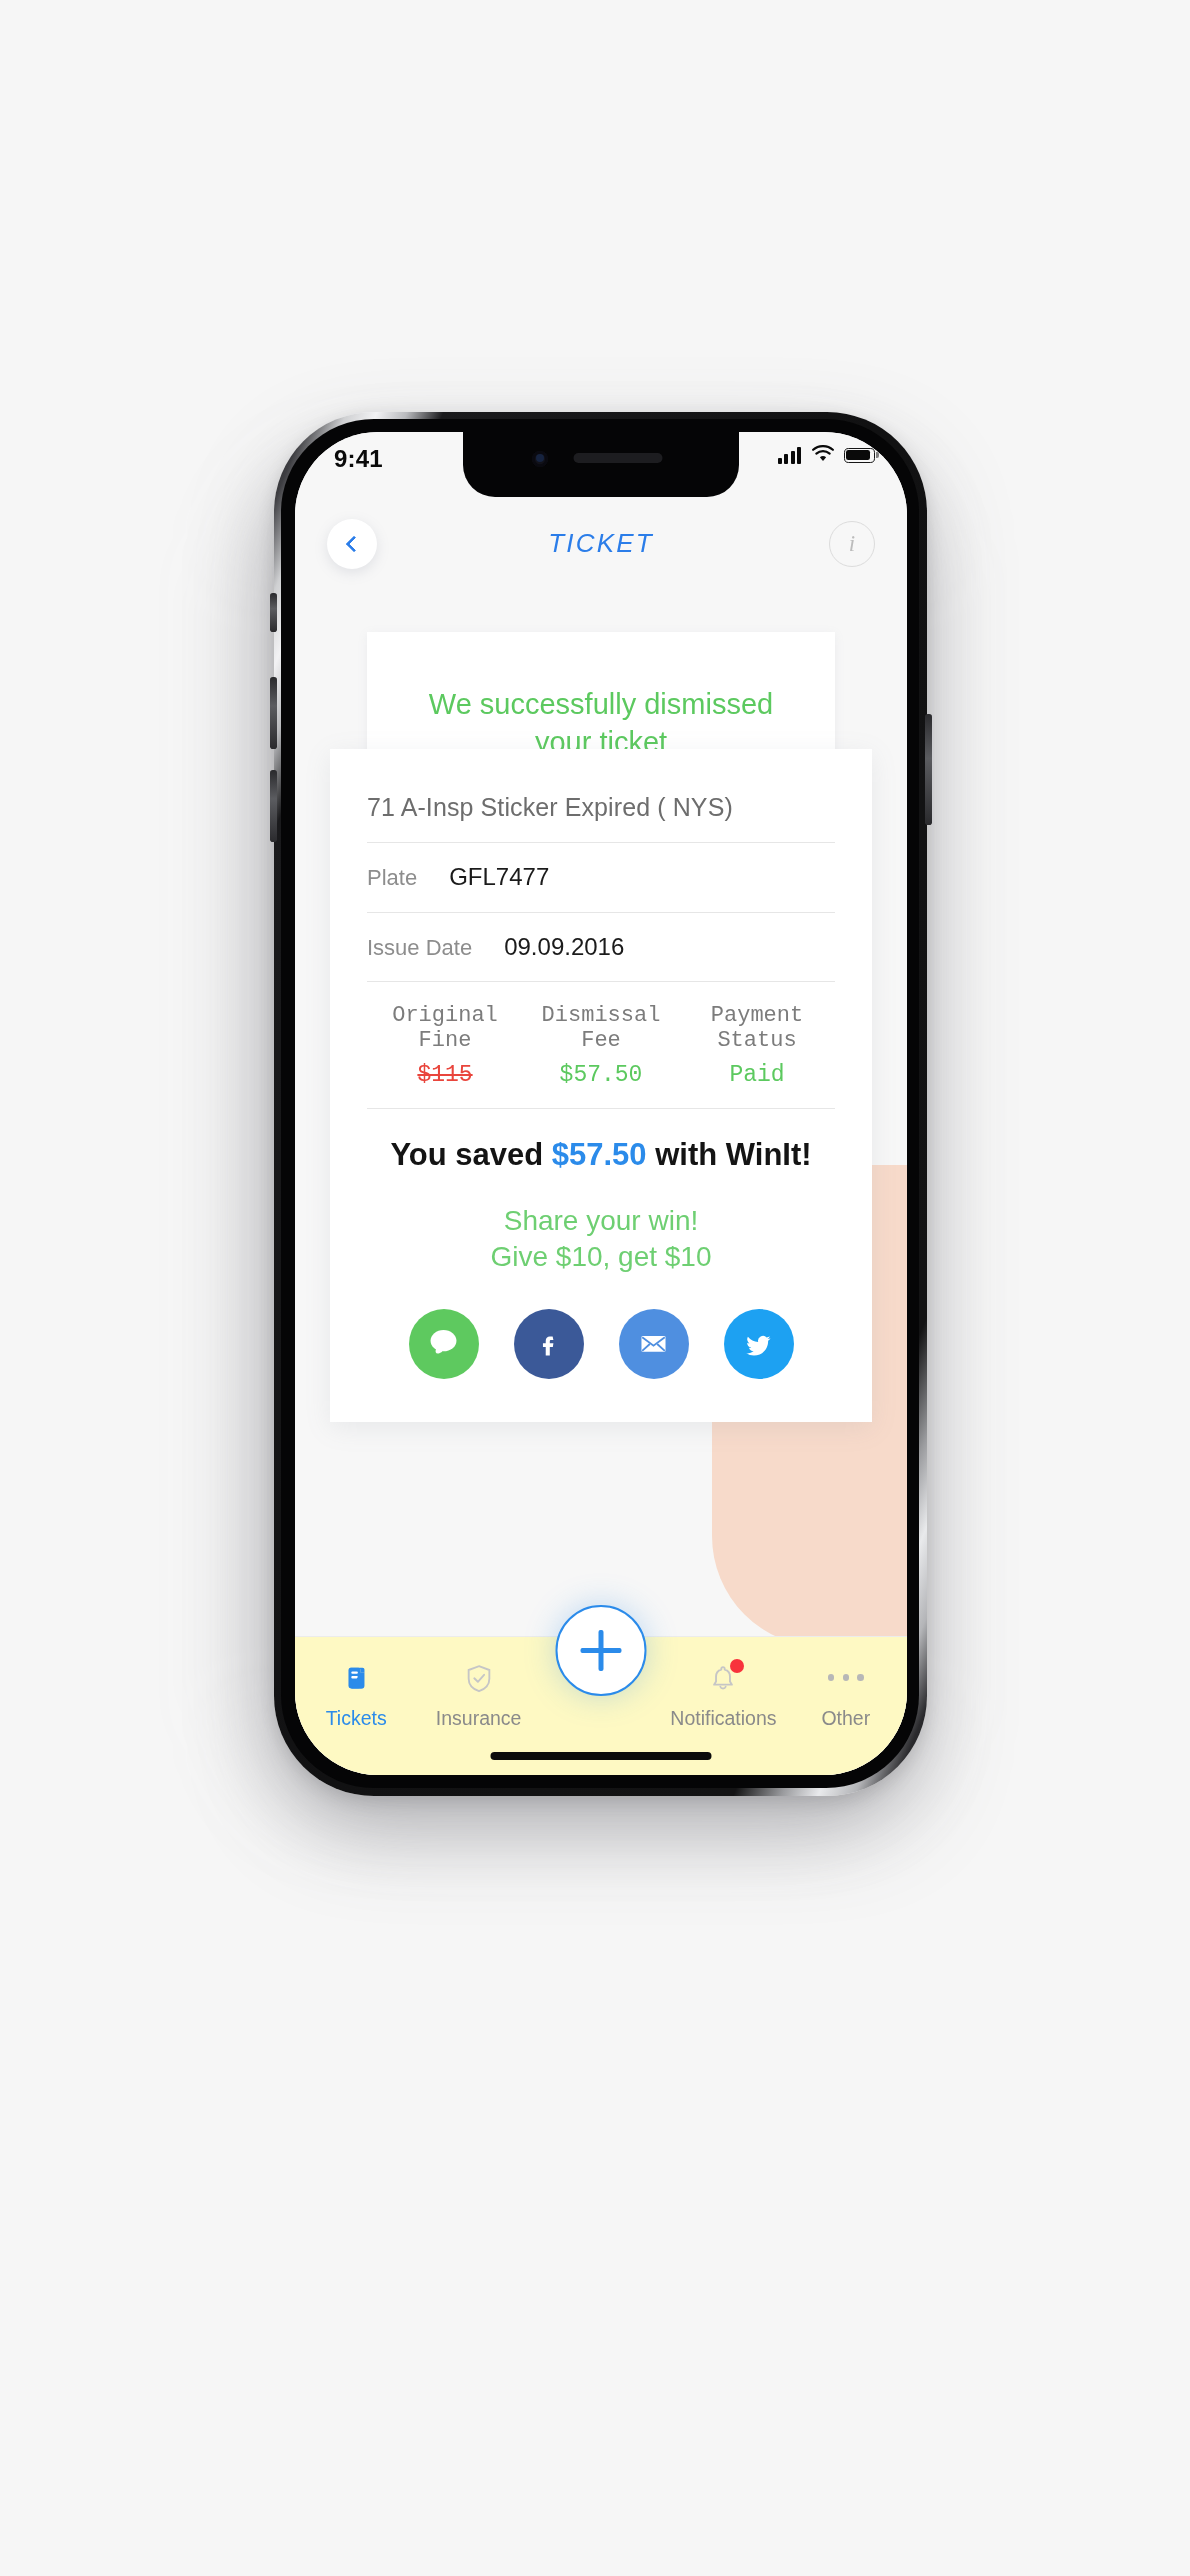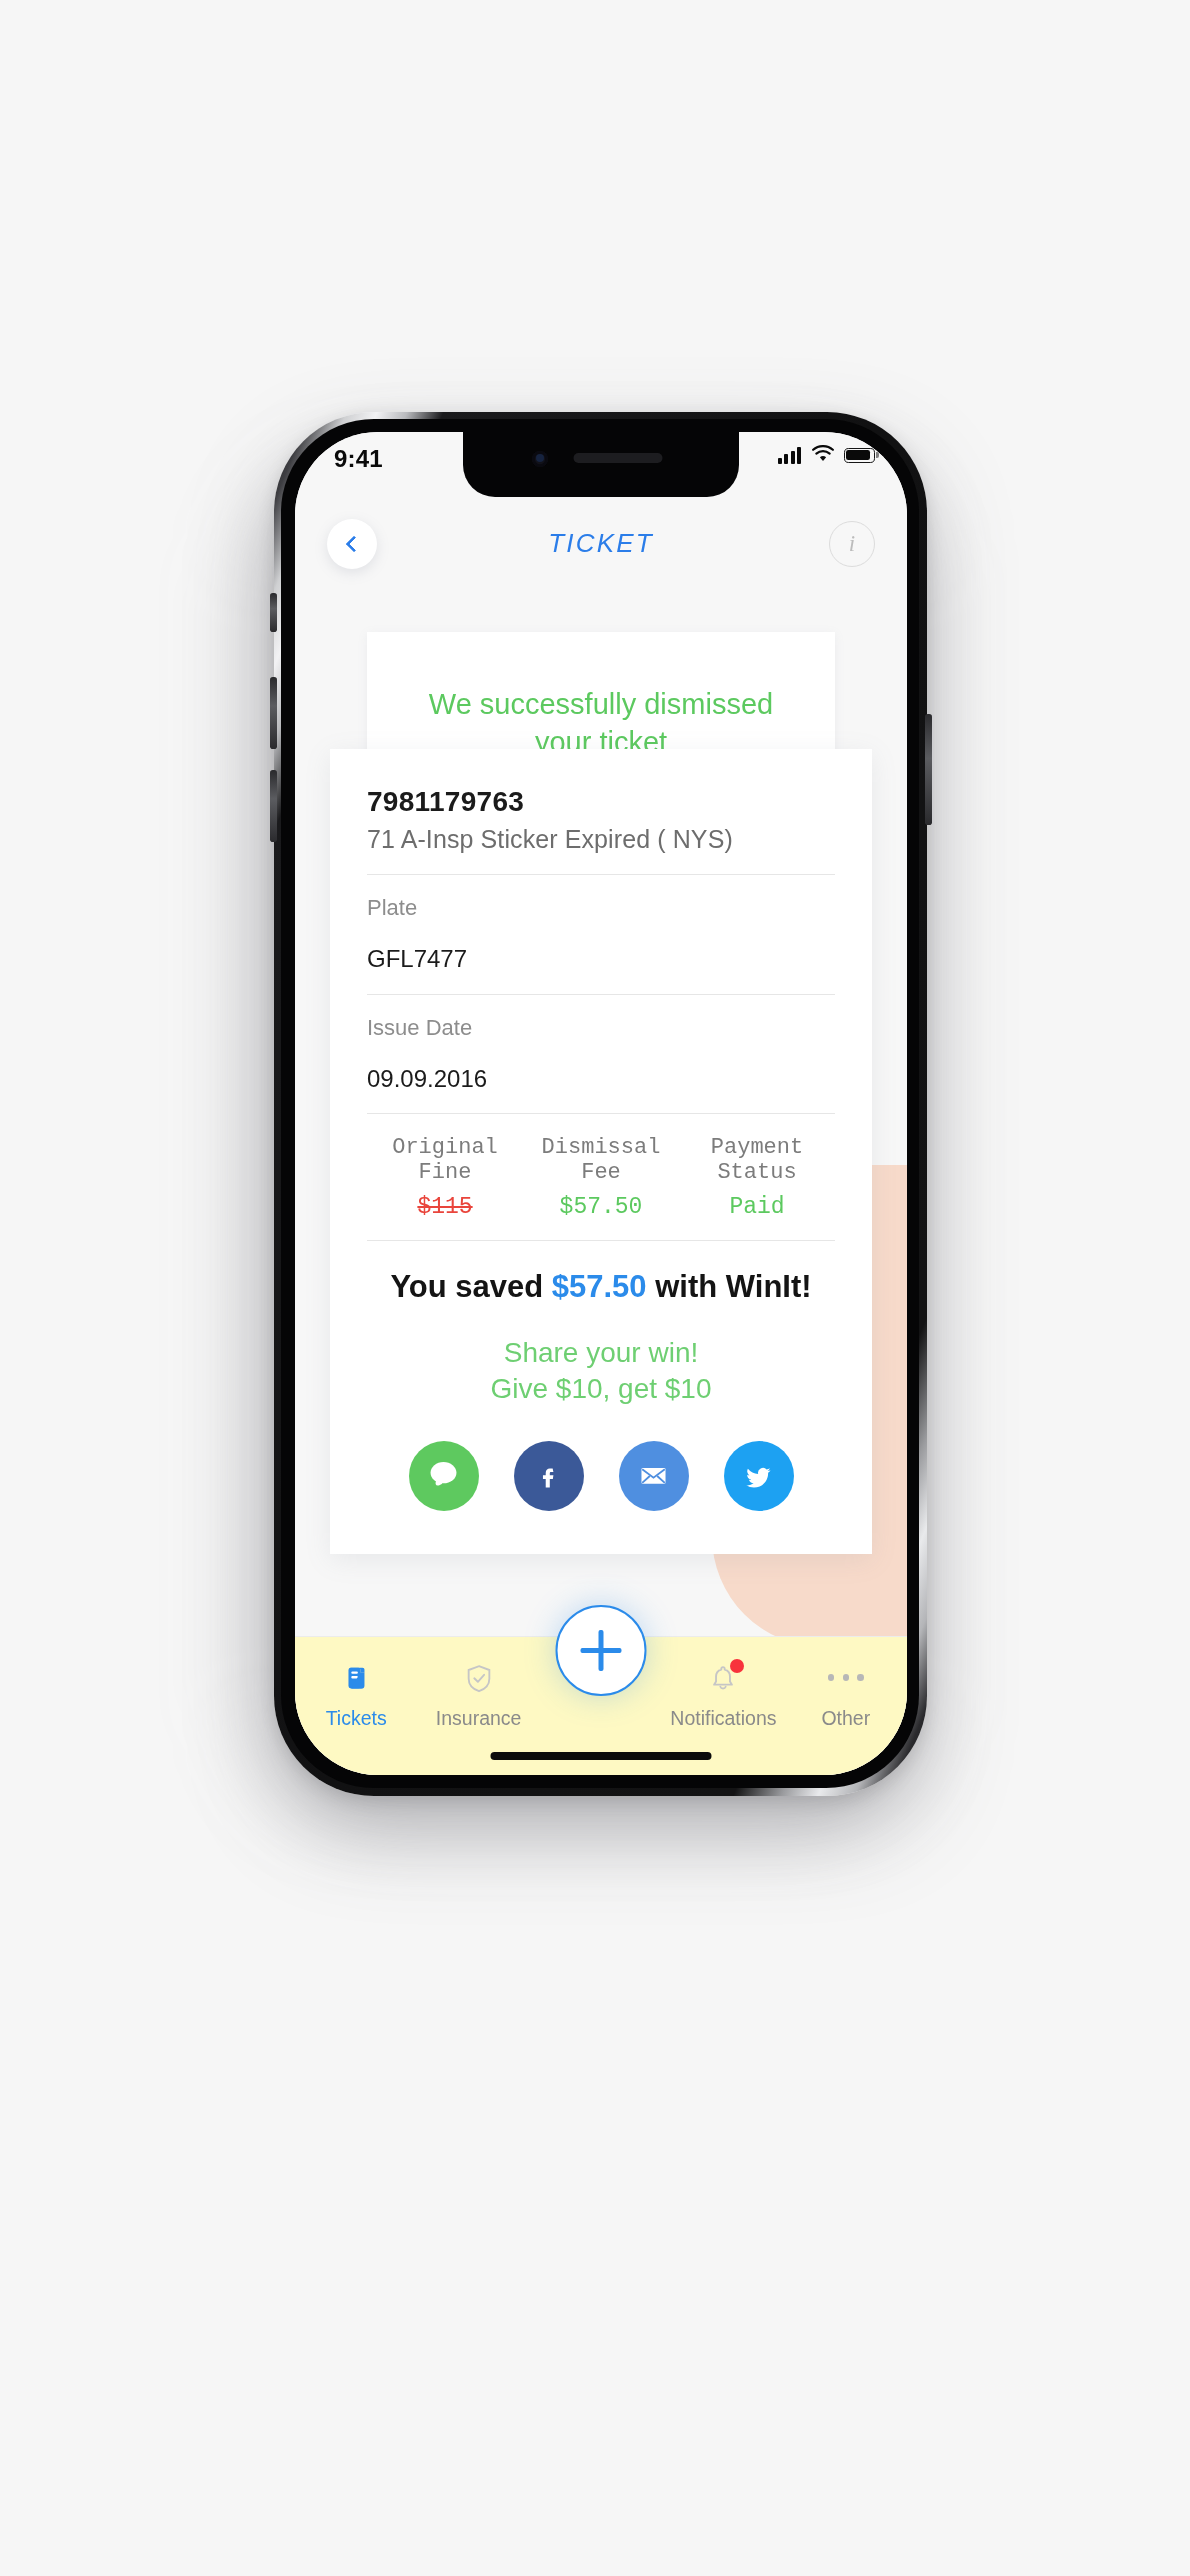--- a/index.html
+++ b/index.html
@@ -302,21 +302,21 @@
     letter-spacing: 0.3px;
   }
   .ticket-desc {
     font-size: 25px;
     color: #6d6d6d;
     margin-top: 6.5px;
     letter-spacing: 0.1px;
   }
   .divider { height: 0.9px; background: #e6e6e6; margin: 20.4px 0; }
 
-  .kv { display: flex; align-items: baseline; gap: 24px; flex-direction: column; }
+  .kv { display: flex; align-items: baseline; gap: 32px; }
   .kv .k { font-size: 22px; color: #8d8d8d; }
   .kv .v { font-size: 24px; color: #1b1b1b; }
 
   .fees {
     display: flex;
     justify-content: space-between;
     text-align: center;
   }
   .fee-col { flex: 1; font-family: Liberation Mono, monospace; }
   .fee-label { font-size: 22px; color: #7c7c7c; }
@@ -460,21 +460,20 @@
 
       <div class="banner">
         <div class="banner-text">We successfully dismissed
 your ticket</div>
       </div>
       <div class="notch-l"></div>
       <div class="notch-r"></div>
 
       <div class="card">
 
-        <div class="ticket-no">7981179763</div>
         <div class="ticket-desc">71 A-Insp Sticker Expired ( NYS)</div>
 
         <div class="divider"></div>
 
         <div class="kv">
           <span class="k">Plate</span>
           <span class="v">GFL7477</span>
         </div>
 
         <div class="divider"></div>

